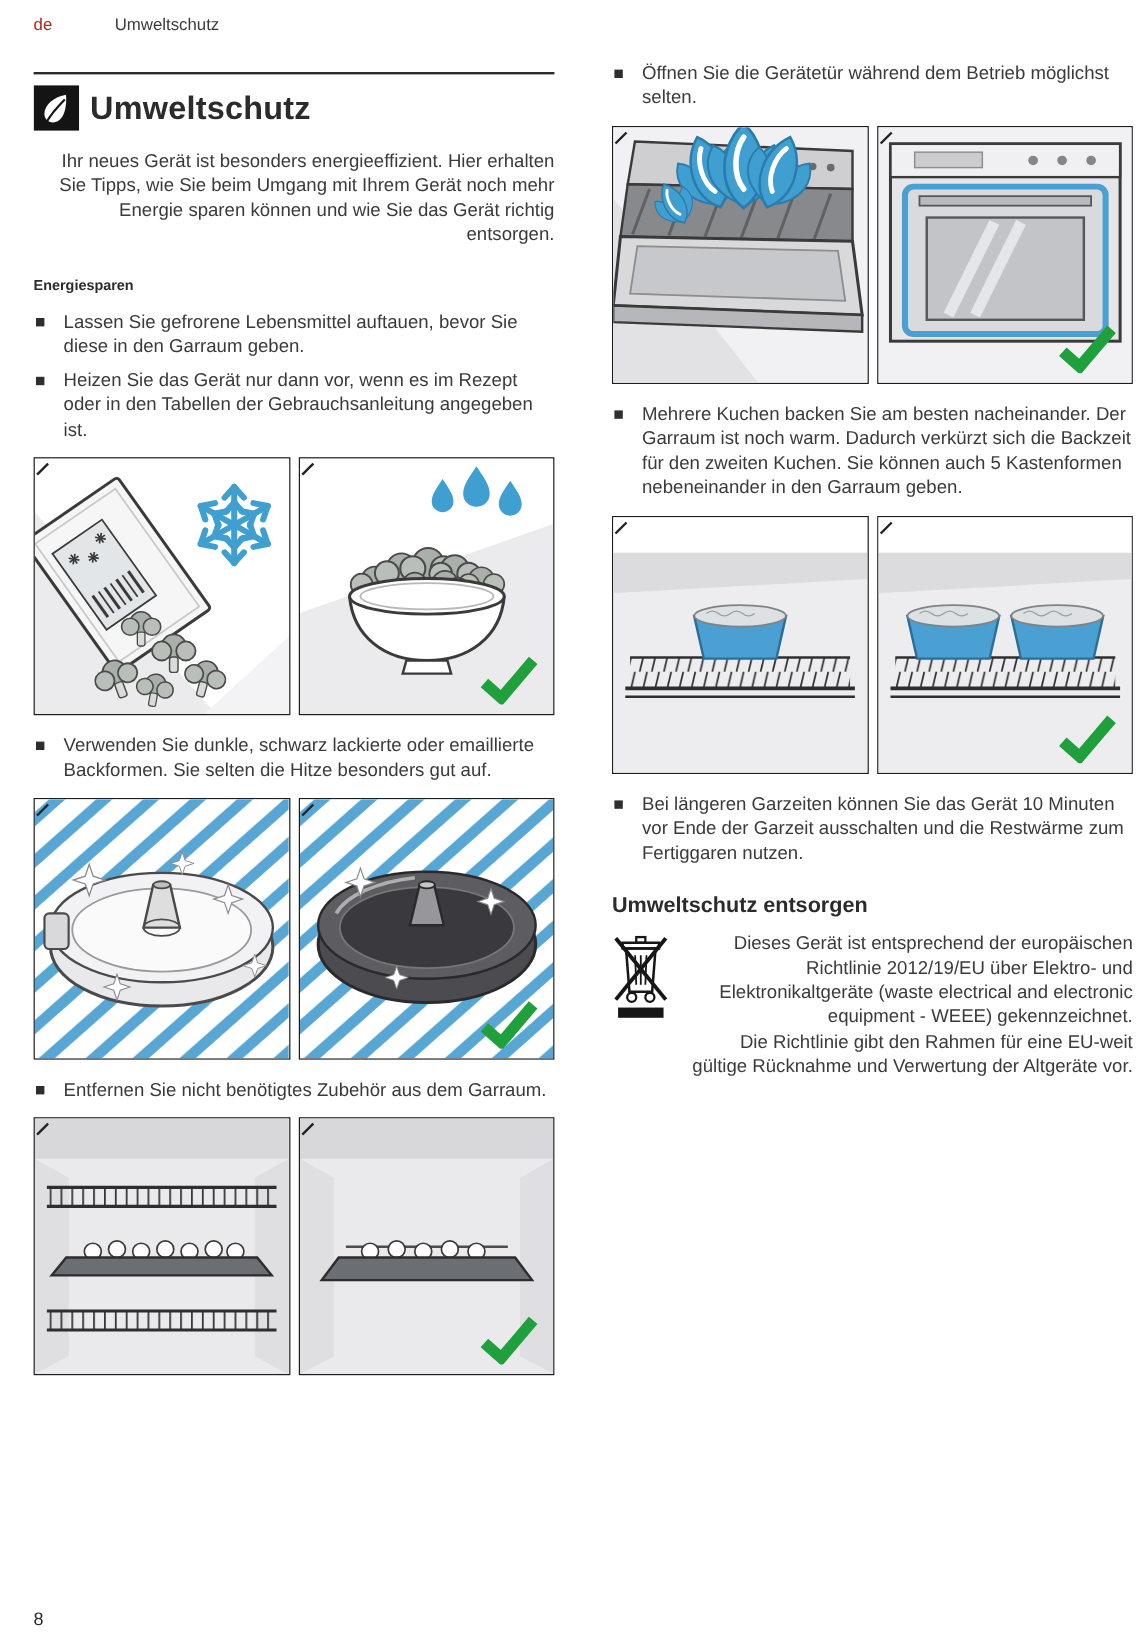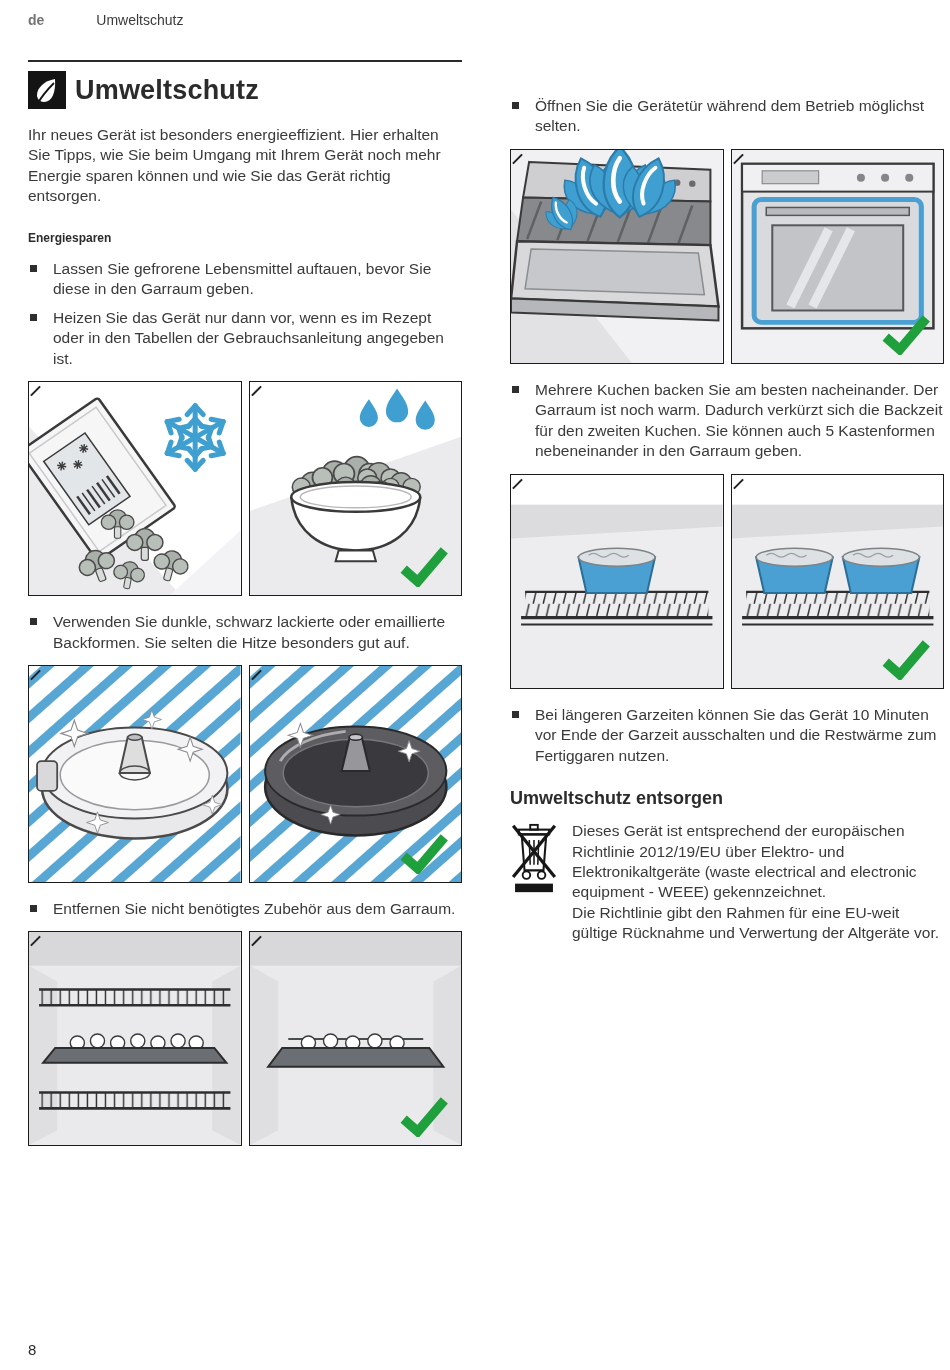--- a/index.html
+++ b/index.html
@@ -1,48 +1,48 @@
 <!DOCTYPE html>
 <html><head>
 <meta charset="utf-8">
 <style>
   * { margin:0; padding:0; box-sizing:border-box; }
   html,body { background:#fff; }
   body { width:950px; height:1370px; font-family:"Liberation Sans","DejaVu Sans",sans-serif; color:#3a3a3a; }
   .page { position:relative; width:950px; height:1370px; background:#fff; overflow:hidden; }
 
   .hdr { position:absolute; top:12px; left:28px; font-size:14px; display:flex; }
-  .hdr .lang { font-weight:bold; color:#737373; }
+  .hdr .lang { font-weight:normal; color:#b91c1c; }
   .hdr .htitle { margin-left:52px; color:#3a3a3a; }
 
   .col { position:absolute; top:52px; width:434px; }
   .col-left { left:28px; }
-  .col-right { left:510px;margin-top:44px; }
+  .col-right { left:510px; }
 
   .rule { height:2px; background:#2a2a2a; margin-top:8px; }
   .title-row { display:flex; align-items:center; gap:9px; margin:9px 0 16px; }
   .title-row h1 { font-size:27px; color:#2b2b2b; letter-spacing:.2px; }
   .leafbox { width:38px; height:38px; flex:0 0 38px; }
 
   p.body { font-size:15.5px; line-height:1.32; color:#3a3a3a; }
-  .intro { margin-bottom:24px; }
+  .intro { margin-bottom:24px;text-align:right; }
   h2.sect { font-size:12px; color:#2b2b2b; margin-bottom:14px; }
   h3.sect2 { font-size:18px; color:#2b2b2b; margin:22px 0 10px; }
 
   .bullet { display:flex; margin-bottom:8px; }
   .bullet .bm { flex:0 0 7px; width:7px; height:7px; background:#2e2e2e; margin:6px 16px 0 2px; }
 
   .figs { display:flex; gap:7px; margin:12px 0 16px; }
   .fig { position:relative; flex:1; height:215px; border:1px solid #1c1c1c; background:#fff; overflow:hidden; }
   .figs.tall .fig { height:218px; }
   .fig svg.art { display:block; width:100%; height:100%; }
   .check { position:absolute; right:12px; bottom:8px; width:50px; height:42px; }
   .fmark { position:absolute; top:8px; left:0px; width:13px; height:2px; background:#222; transform:rotate(-45deg); }
 
-  .weee { display:flex; gap:14px; margin-top:12px; }
+  .weee { display:flex; gap:14px; margin-top:12px;text-align:right; }
   .weee-icon { flex:0 0 48px; padding-top:2px; }
   .weee-text span { display:block; font-size:15.5px; line-height:1.32; }
 
   .footer { position:absolute; left:28px; bottom:12px; font-size:15px; color:#2b2b2b; }
 </style>
 </head>
 <body>
 
 <div class="page">
 

